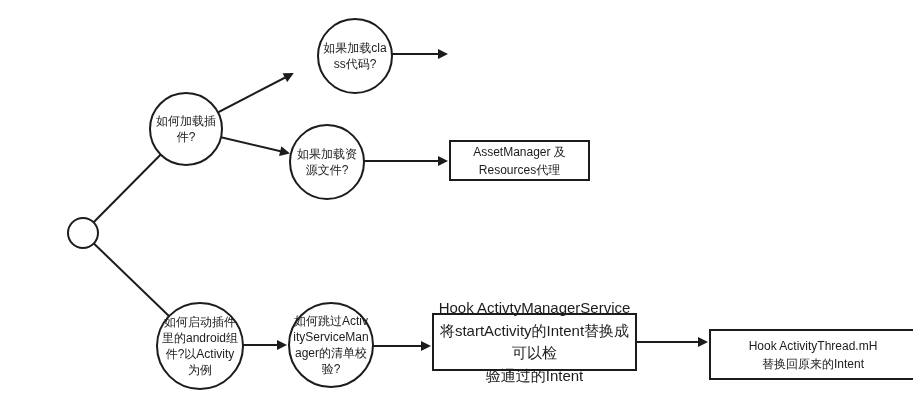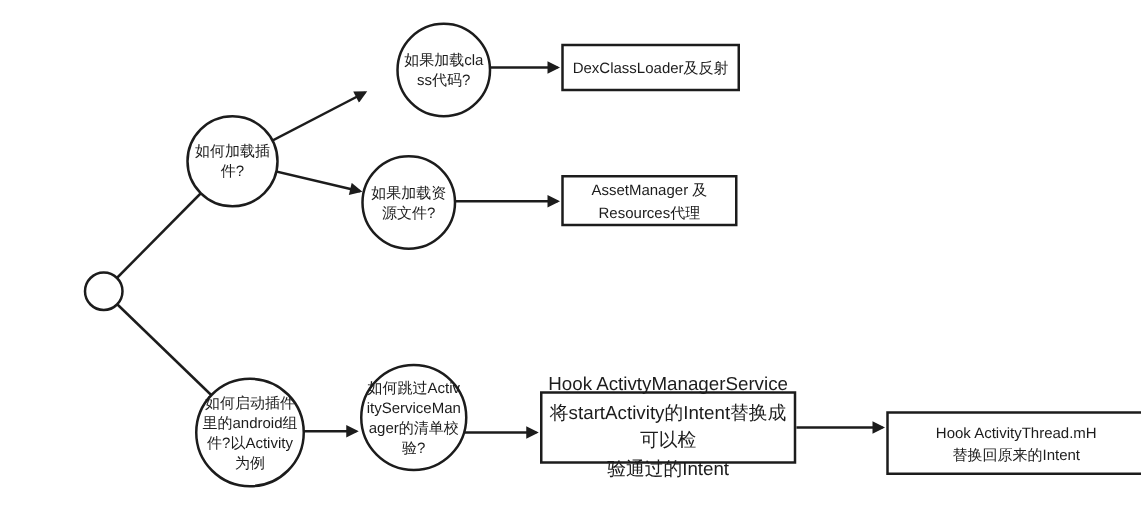--- a/index.html
+++ b/index.html
@@ -48,21 +48,21 @@
     line-height: 1.5;
   }
   
   #node-root            { left: 67px;  top: 217px; width: 32px;  height: 32px; }
   #node-load-plugin     { left: 149px; top: 92px;  width: 74px;  height: 74px; }
   #node-load-class      { left: 289px; top: 18px;  width: 76px;  height: 76px; margin-left: 28px; }
   #node-load-resource   { left: 289px; top: 124px; width: 76px;  height: 76px; }
   #node-dex             { left: 449px; top: 35px;  width: 143px; height: 38px; }
   #node-asset           { left: 449px; top: 140px; width: 141px; height: 41px; }
   #node-start-component { left: 156px; top: 302px; width: 88px;  height: 88px; }
-  #node-skip-check      { left: 288px; top: 291px; width: 86px;  height: 86px; }
+  #node-skip-check      { left: 288px; top: 302px; width: 86px;  height: 86px; }
   #node-hook-ams        { left: 432px; top: 313px; width: 205px; height: 58px; font-size: 15px; }
   #node-hook-thread     { left: 709px; top: 317px; width: 208px; height: 51px; margin-top: 12px; }
 </style>
 </head>
 <body>
 
 <div class="canvas">
 
   <svg class="edges" width="913" height="405" viewBox="0 0 913 405" xmlns="http://www.w3.org/2000/svg">
     <defs>
@@ -85,21 +85,20 @@
 
   <div id="node-load-plugin" class="node circle">如何加载插
 件?</div>
 
   <div id="node-load-class" class="node circle">如果加载cla
 ss代码?</div>
 
   <div id="node-load-resource" class="node circle">如果加载资
 源文件?</div>
 
-  <div id="node-dex" class="node rect">DexClassLoader及反射</div>
 
   <div id="node-asset" class="node rect">AssetManager 及
 Resources代理</div>
 
   <div id="node-start-component" class="node circle">如何启动插件
 里的android组
 件?以Activity
 为例</div>
 
   <div id="node-skip-check" class="node circle">如何跳过Activ

